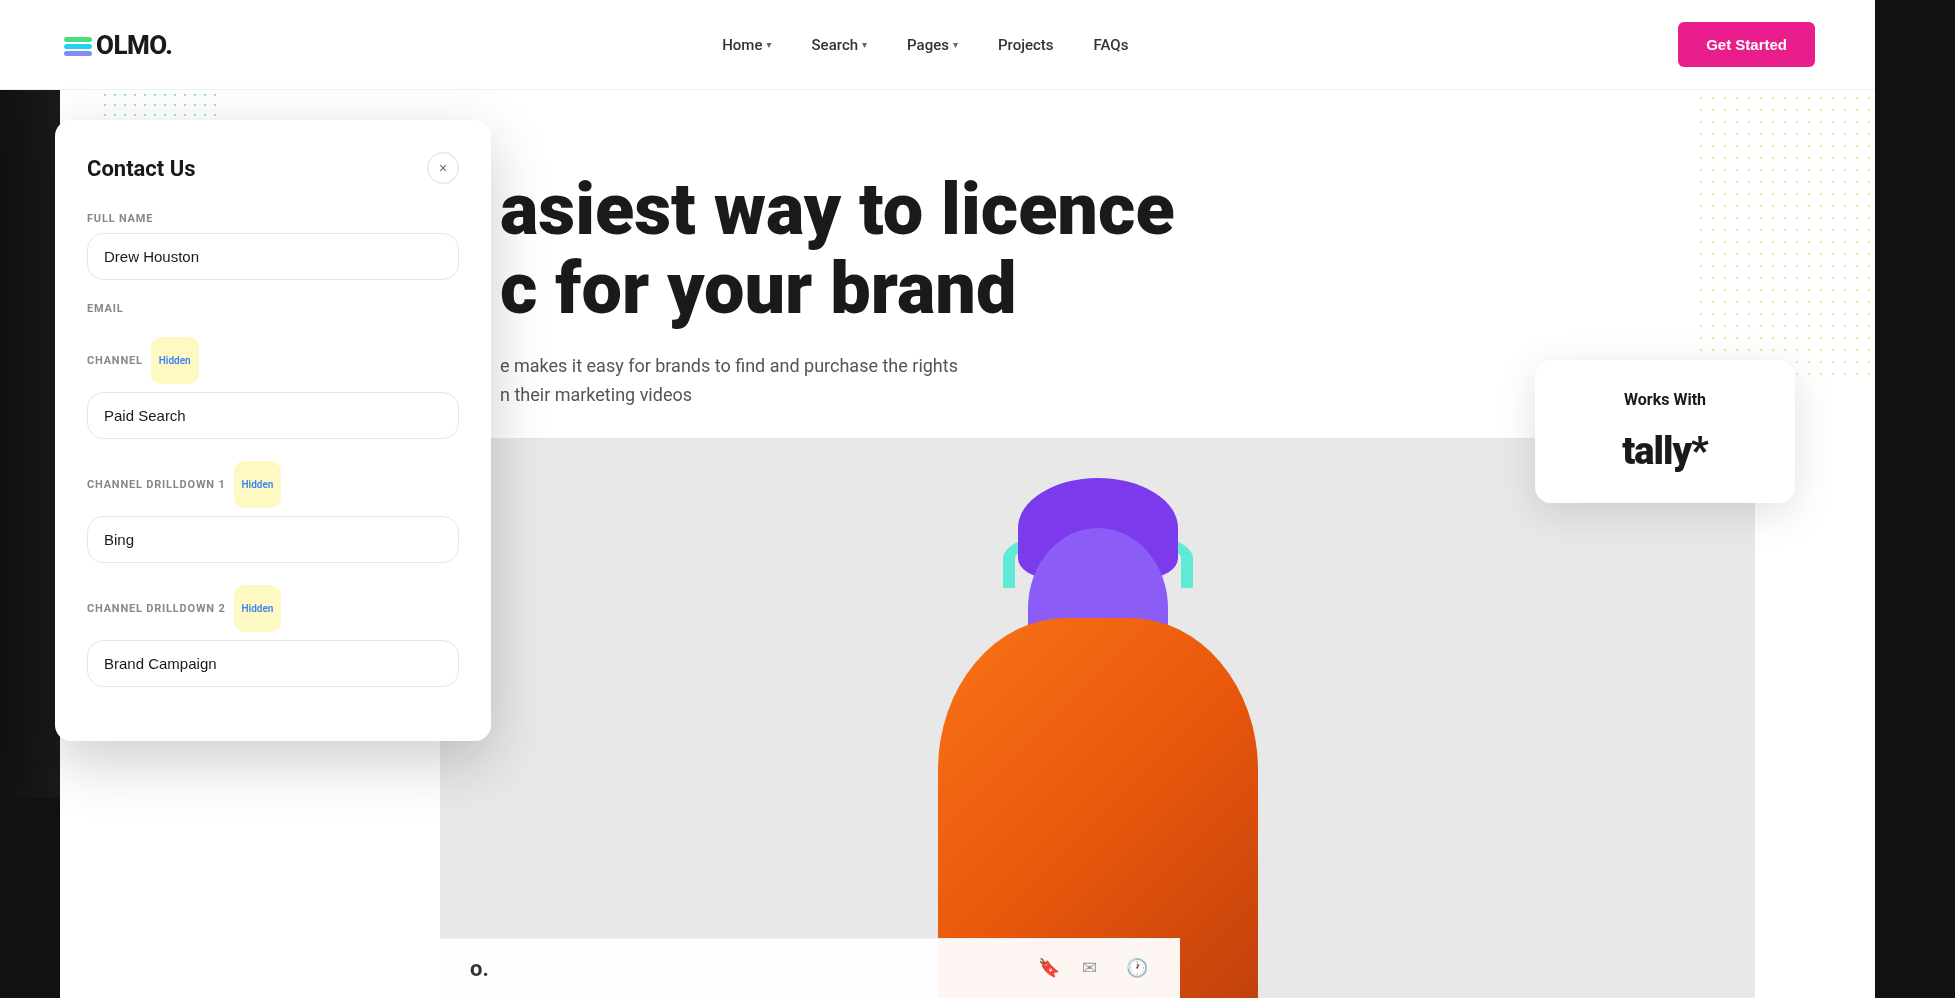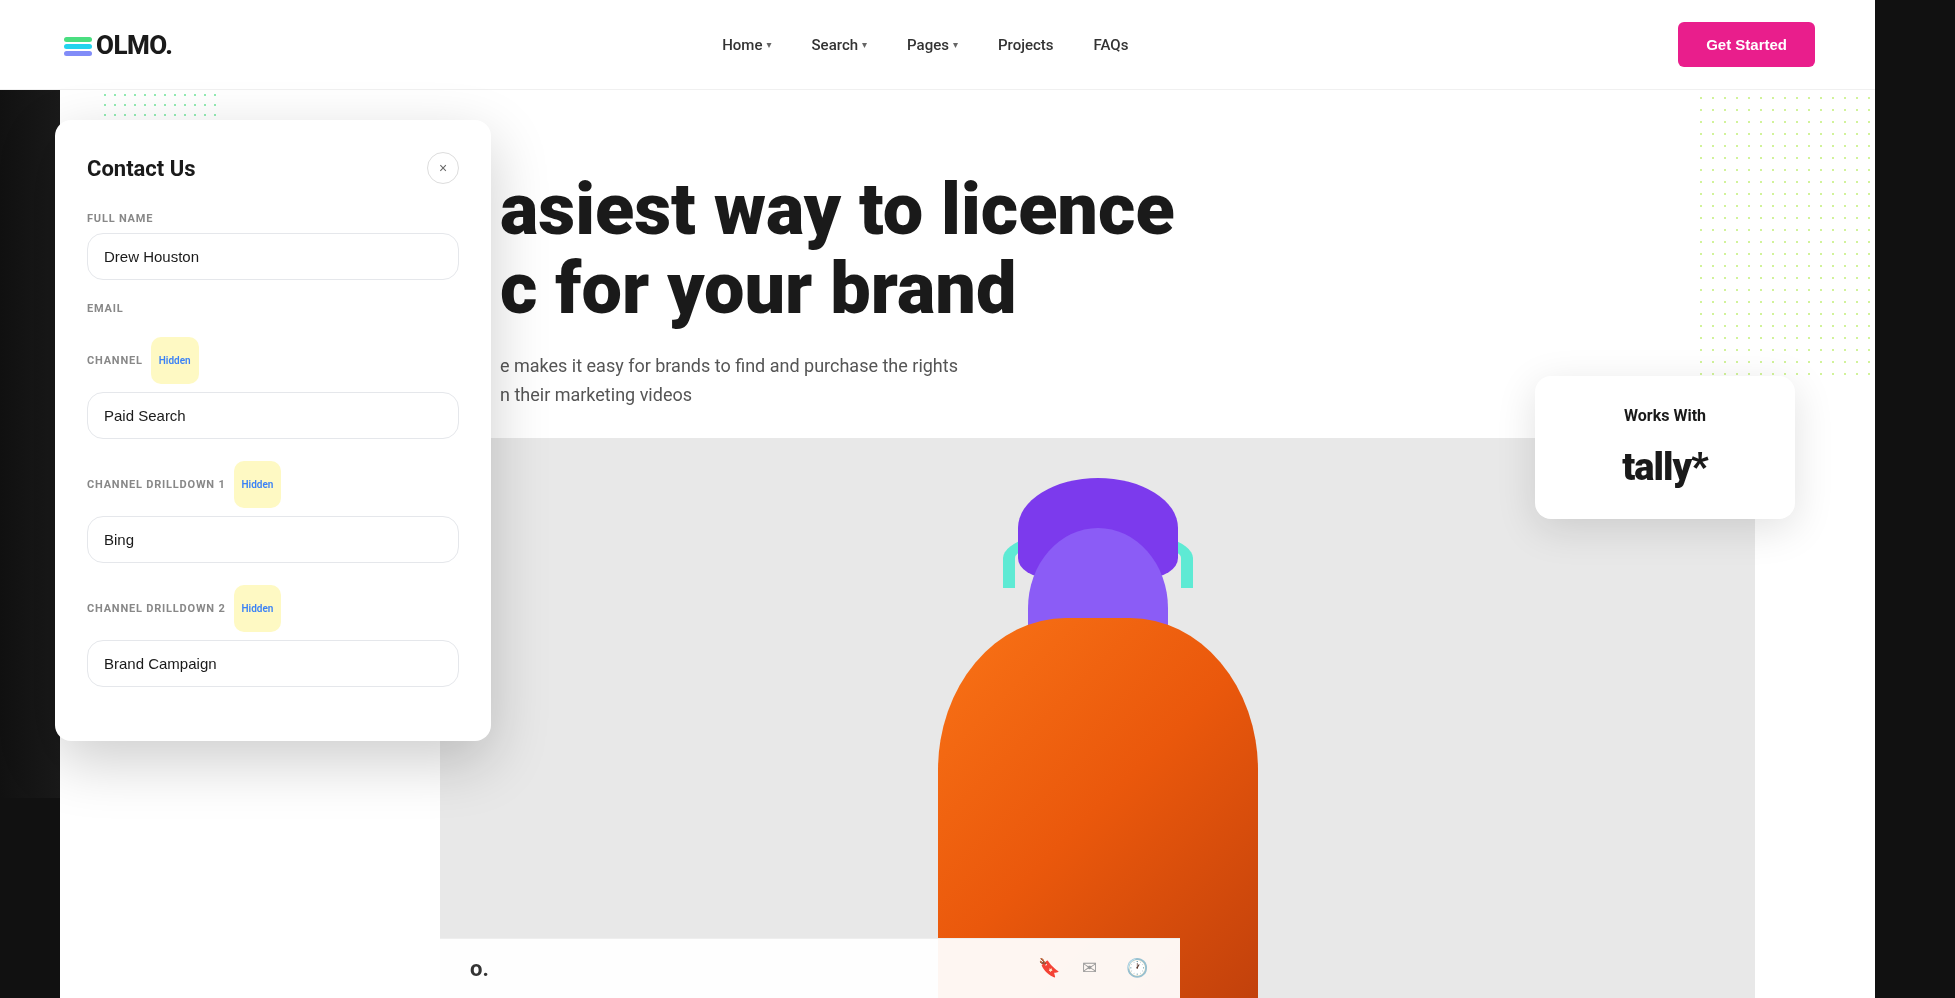--- a/index.html
+++ b/index.html
@@ -295,21 +295,21 @@
       border-radius: 16px;
       font-size: 15px;
       color: #1a1a1a;
       background: #fff;
       outline: none;
     }
 
     
     .works-with-card {
       position: absolute;
-      top: 376px;
+      top: 360px;
       right: 160px;
       width: 260px;
       background: #fff;
       border-radius: 16px;
       box-shadow: 0 10px 40px rgba(0,0,0,0.12);
       padding: 30px 24px;
       z-index: 50;
       text-align: center;
     }
     .works-with-title {

